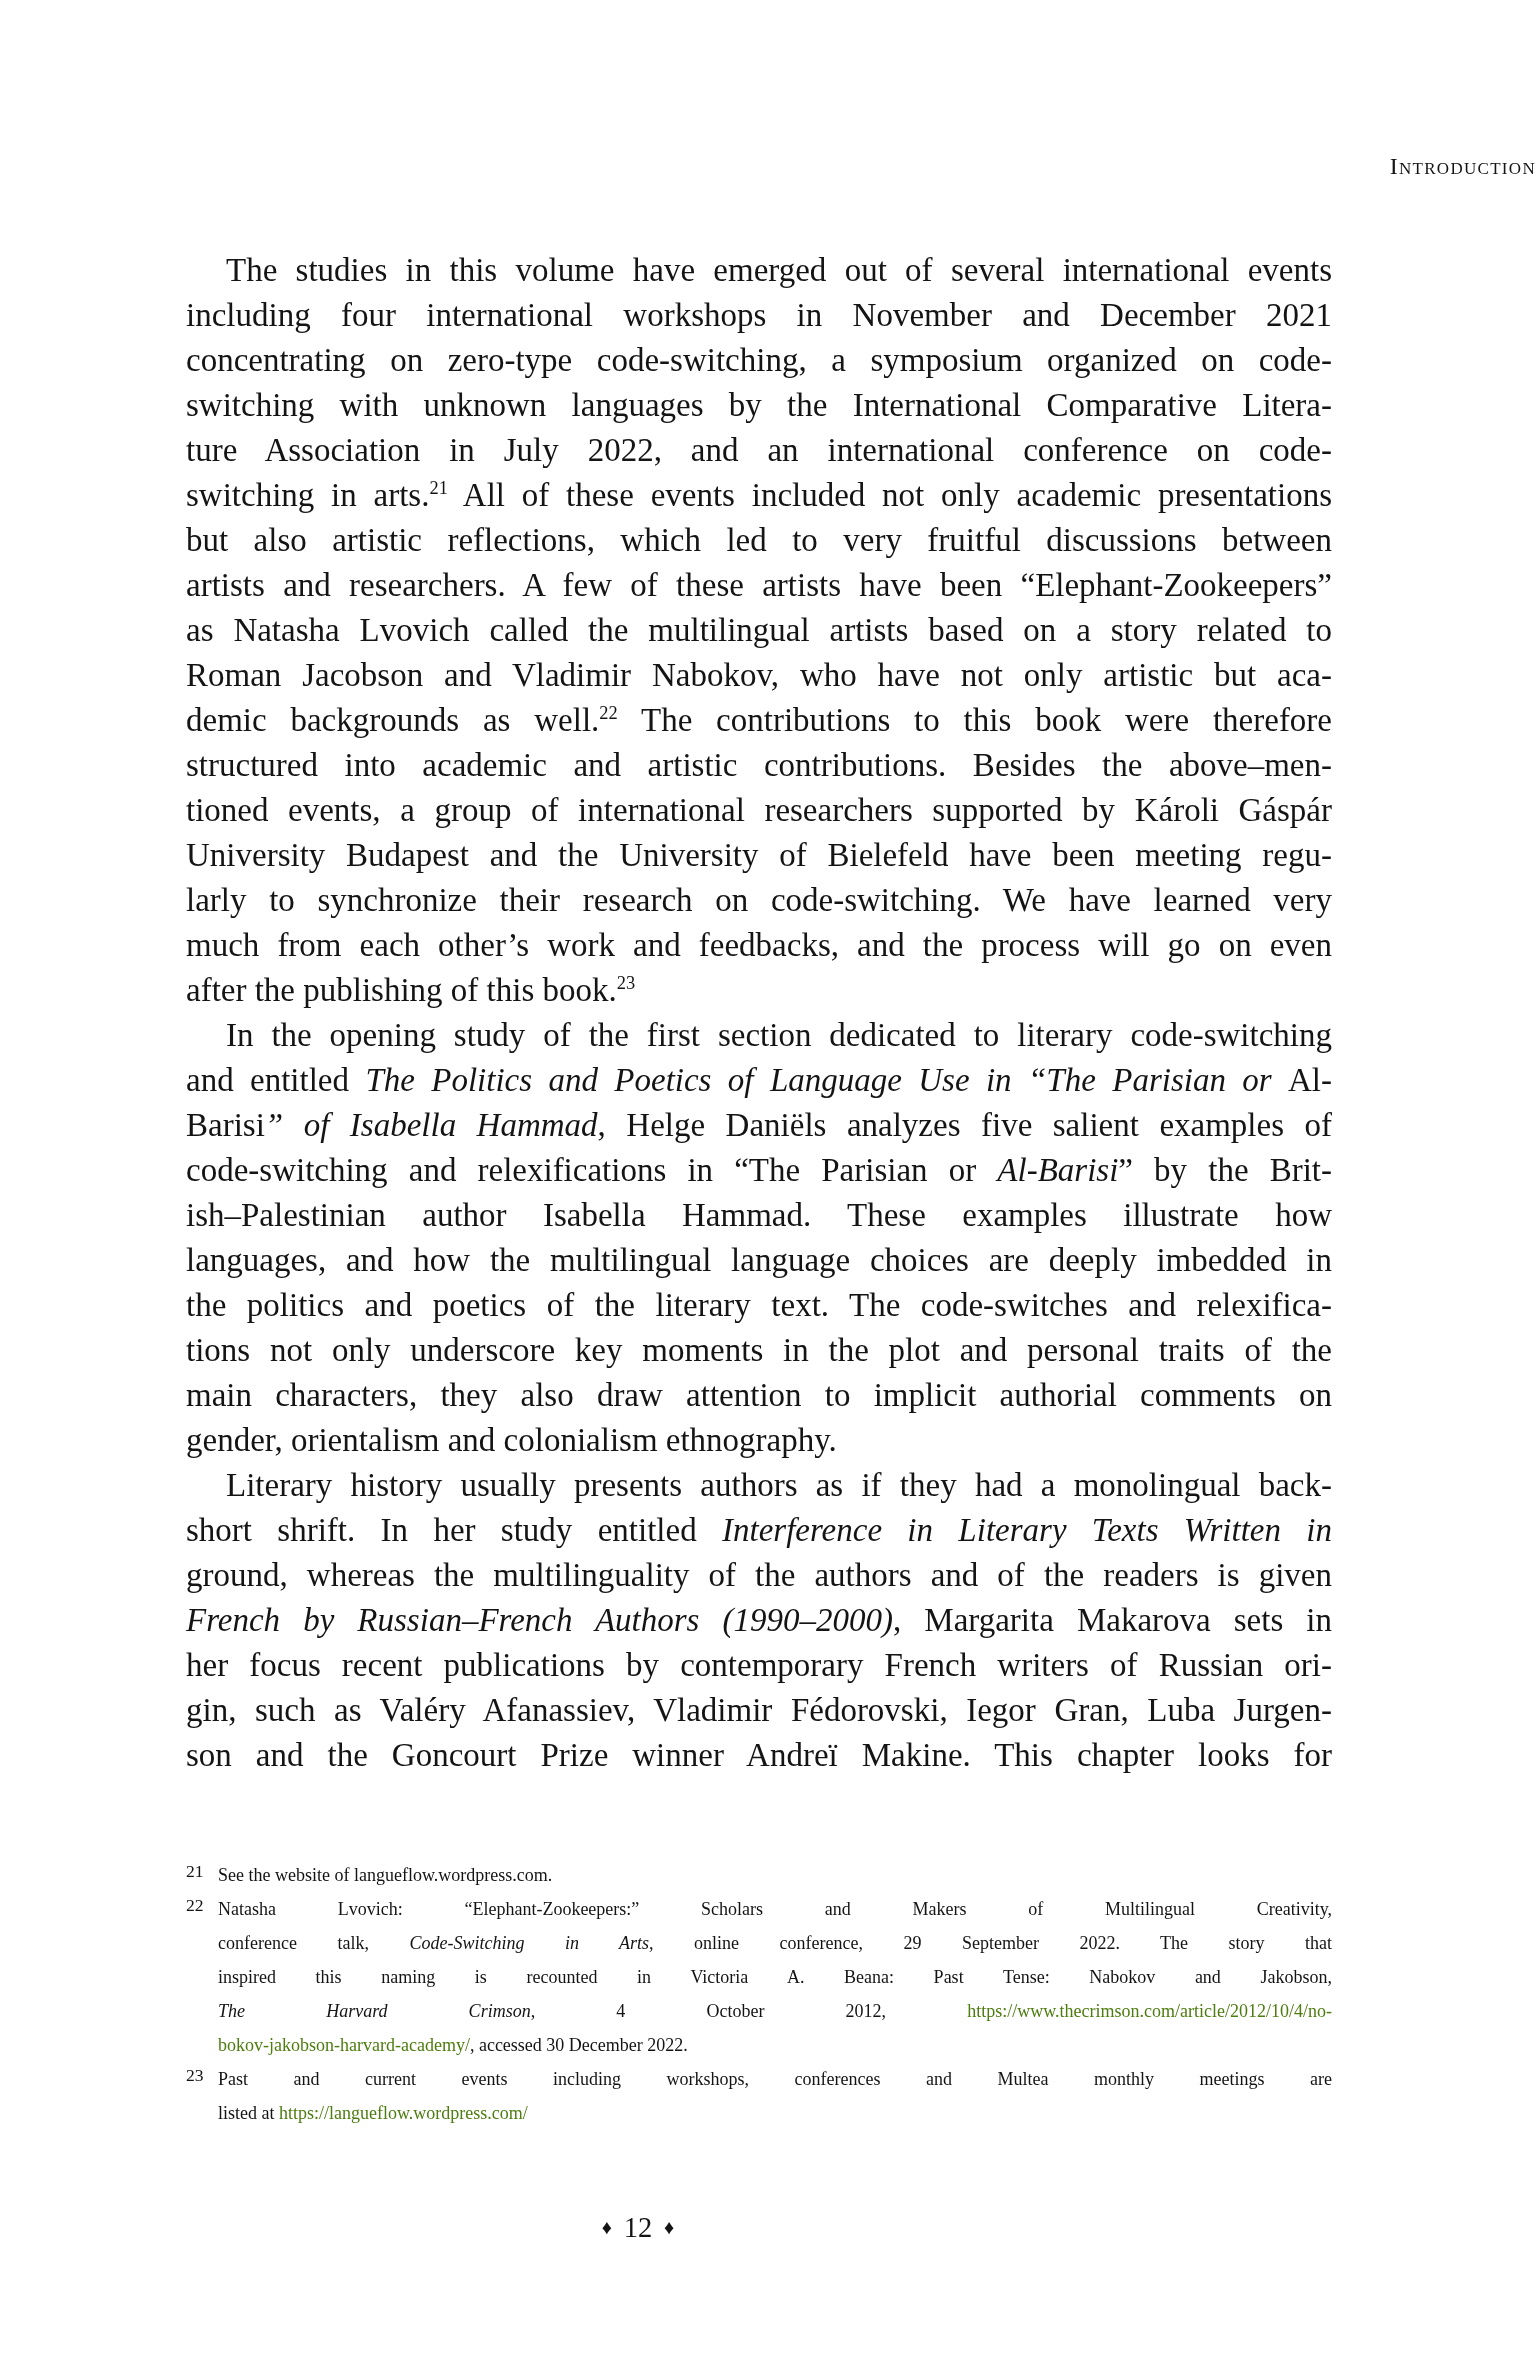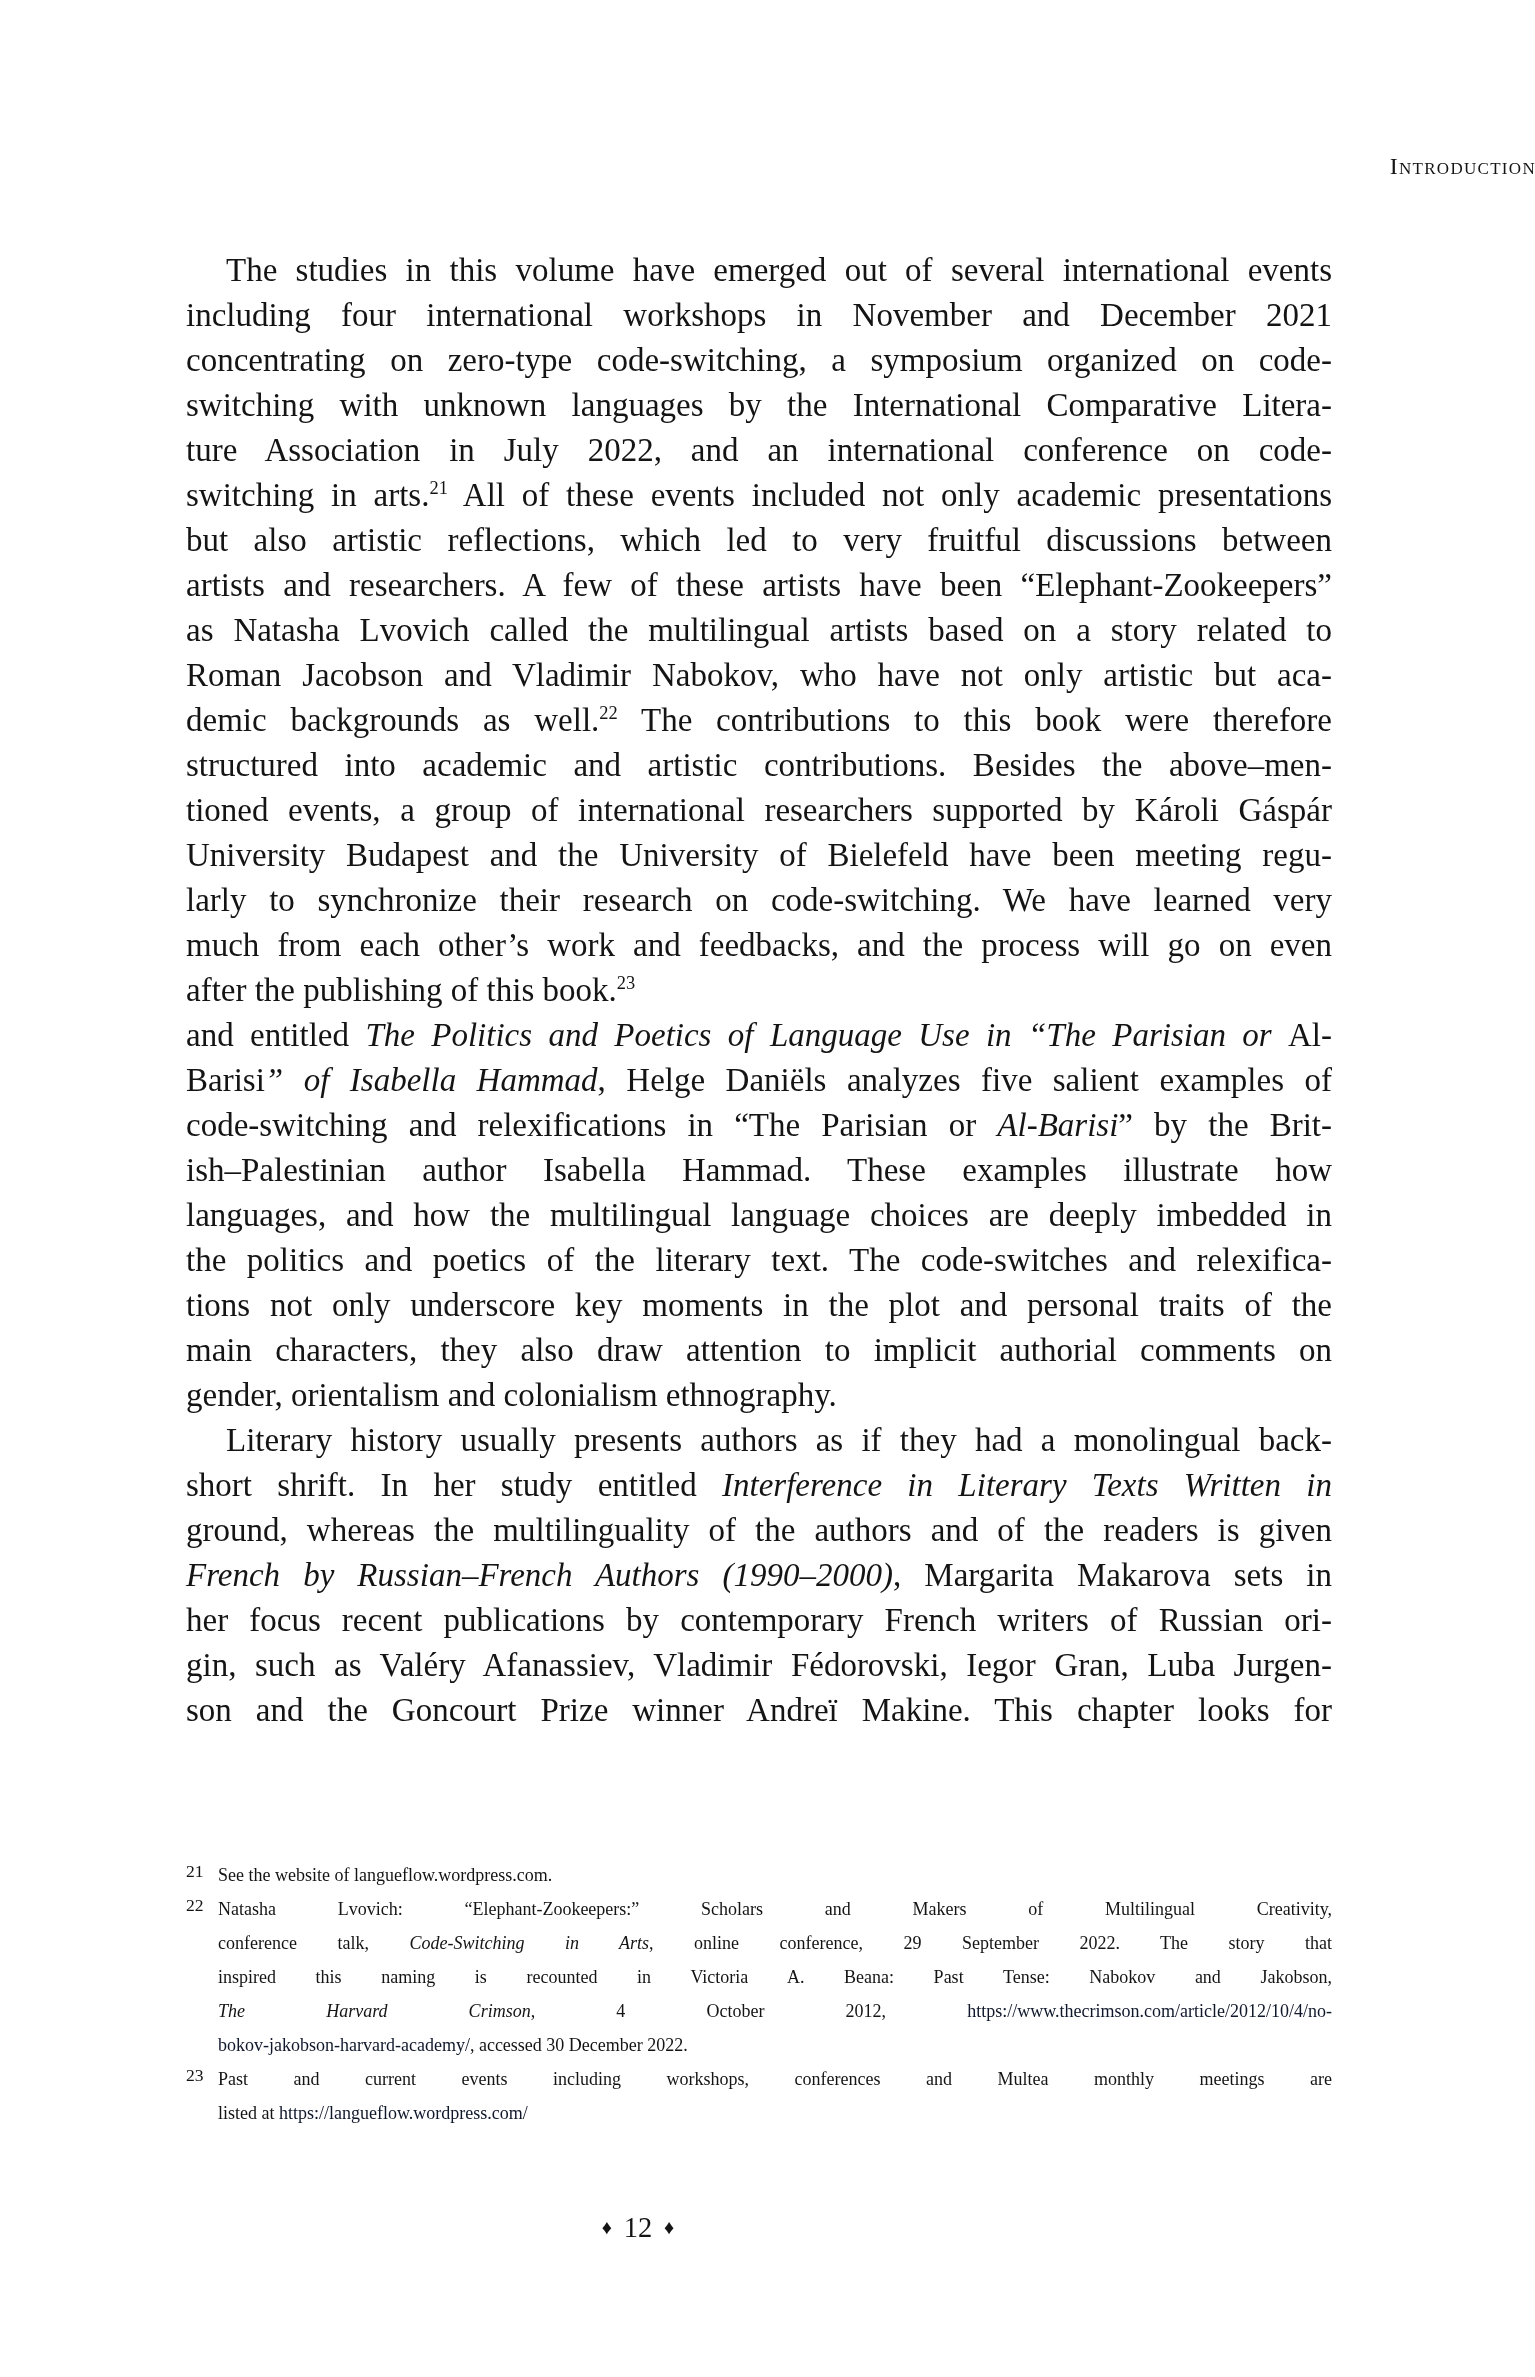--- a/index.html
+++ b/index.html
@@ -14,21 +14,21 @@
   .line.indent { padding-left: 40px; box-sizing: border-box; }
   .line span { white-space: pre; }
   .it { font-style: italic; }
   sup { font-size: 18.4px; vertical-align: 11.7px; line-height: 0; }
   .footnotes { position: absolute; top: 1858px; left: 186px; width: 1146px; }
   .fn { position: relative; padding-left: 32px; }
   .fn-num { position: absolute; left: 0; top: 3.4px; font-size: 17.6px; }
   .fn-line { display: block; height: 34px; line-height: 34px; font-size: 18px;
              text-align: justify; text-align-last: justify; white-space: nowrap; }
   .fn-line.last { text-align-last: left; }
-  .link { color: #0f172a; }
+  .link { color: #4d7c0f; }
   .page-number { position: absolute; top: 2212px; left: 0; width: 1276px; text-align: center; font-size: 28.5px; }
   .page-number .dot { font-size: 20px; vertical-align: 3.4px; margin: 0 11.7px; }
 </style>
 </head>
 <body>
 
 <div class="running-head">Introduction</div>
 
 <div class="body-text" id="body-text">
     <div>
@@ -44,20 +44,21 @@
       <div class="line"><span>Roman Jacobson and Vladimir Nabokov, who have not only artistic but aca-</span></div>
       <div class="line"><span>demic backgrounds as well.</span><sup>22</sup><span> The contributions to this book were therefore</span></div>
       <div class="line"><span>structured into academic and artistic contributions. Besides the above–men-</span></div>
       <div class="line"><span>tioned events, a group of international researchers supported by Károli Gáspár</span></div>
       <div class="line"><span>University Budapest and the University of Bielefeld have been meeting regu-</span></div>
       <div class="line"><span>larly to synchronize their research on code-switching. We have learned very</span></div>
       <div class="line"><span>much from each other’s work and feedbacks, and the process will go on even</span></div>
       <div class="line last"><span>after the publishing of this book.</span><sup>23</sup></div>
     </div>
     <div>
+      <div class="line indent"><span>In the opening study of the first section dedicated to literary code-switching</span></div>
       <div class="line"><span>and entitled </span><span class="it">The Politics and Poetics of Language Use in “The Parisian or </span><span>Al-</span></div>
       <div class="line"><span>Barisi</span><span class="it">” of Isabella Hammad</span><span>, Helge Daniëls analyzes five salient examples of</span></div>
       <div class="line"><span>code-switching and relexifications in “The Parisian or </span><span class="it">Al-Barisi</span><span>” by the Brit-</span></div>
       <div class="line"><span>ish–Palestinian author Isabella Hammad. These examples illustrate how</span></div>
       <div class="line"><span>languages, and how the multilingual language choices are deeply imbedded in</span></div>
       <div class="line"><span>the politics and poetics of the literary text. The code-switches and relexifica-</span></div>
       <div class="line"><span>tions not only underscore key moments in the plot and personal traits of the</span></div>
       <div class="line"><span>main characters, they also draw attention to implicit authorial comments on</span></div>
       <div class="line last"><span>gender, orientalism and colonialism ethnography.</span></div>
     </div>

